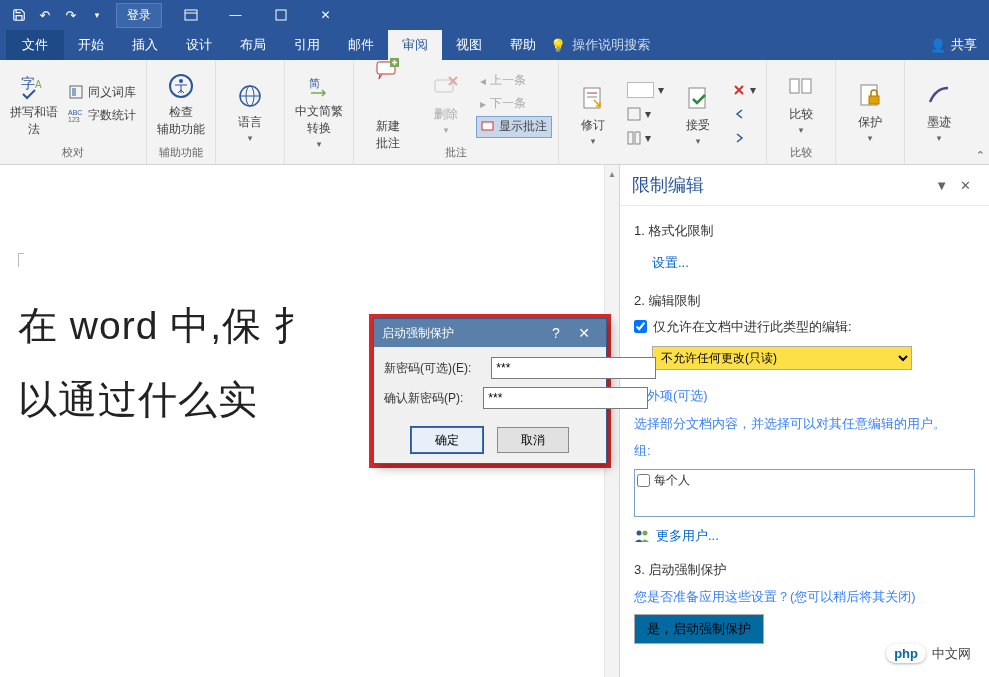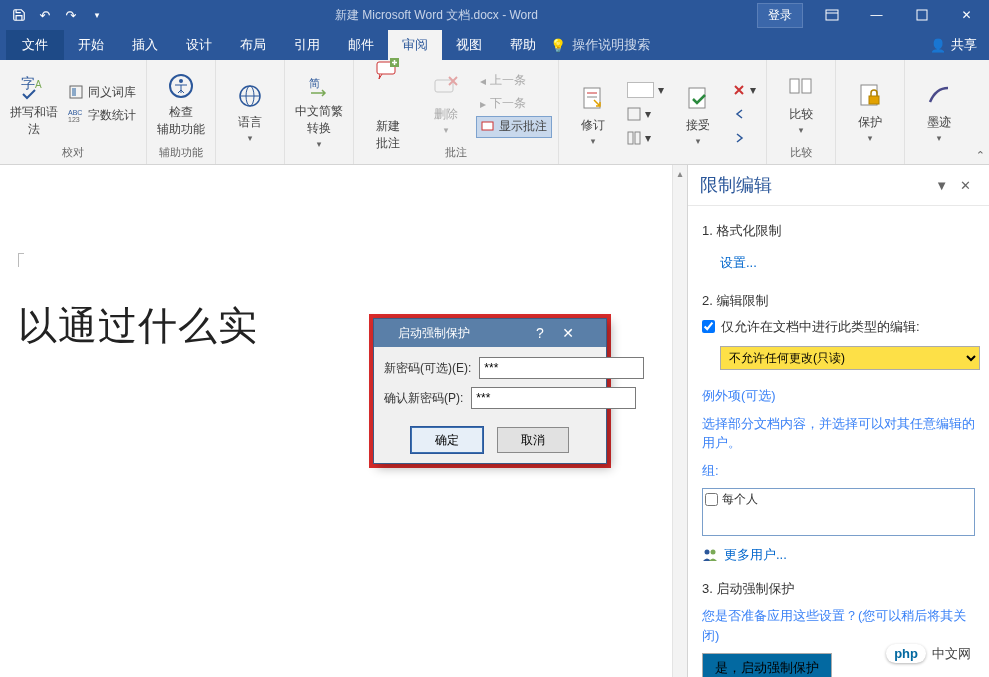--- a/index.html
+++ b/index.html
@@ -37,45 +37,45 @@
 
 svg { display: block; }
 
 
 .workspace { display: flex; height: calc(677px - 30px - 30px - 105px); }
 .doc-area { flex: 1; background: #fff; position: relative; overflow: hidden; }
 .doc-area .page-top { position: absolute; left: 18px; top: 88px; width: 6px; height: 14px; border-left: 1px solid #bbb; border-top: 1px solid #bbb; }
 .doc-area .text { position: absolute; left: 18px; top: 124px; font-size: 39px; color: #222; line-height: 1.9; letter-spacing: 1px; }
 
 
-.pane { width: 302px; border-left: 1px solid #d4d4d4; background: #fff; display: flex; flex-direction: column; font-size: 13px; color: #333; }
+.pane { width: 370px; border-left: 1px solid #d4d4d4; background: #fff; display: flex; flex-direction: column; font-size: 13px; color: #333; }
 .pane .pane-header { display: flex; align-items: center; padding: 8px 12px; border-bottom: 1px solid #e8e8e8; }
 .pane .pane-header .ttl { font-size: 18px; color: #2b579a; flex: 1; }
 .pane .pane-header .pbtn { color: #666; padding: 0 6px; cursor: pointer; font-size: 13px; }
 .pane .pane-body { padding: 10px 14px; overflow-y: auto; flex: 1; }
 .pane .section-h { color: #333; margin: 6px 0 8px 0; }
 .pane .chk { display: flex; align-items: flex-start; gap: 6px; margin: 4px 0; }
 .pane .chk input { margin-top: 2px; }
 .pane .link { color: #0066cc; cursor: pointer; margin: 6px 0 14px 18px; display: inline-block; }
 .pane select { width: 260px; height: 24px; border: 1px solid #ababab; background: #fde047; font-size: 12px; padding: 0 4px; margin: 6px 0 12px 18px; }
 .pane .subtext { color: #3b82f6; margin: 4px 0 8px 0; line-height: 1.5; }
 .pane .grouplist { border: 1px solid #7a9fcb; height: 48px; margin: 4px 0 10px 0; padding: 2px; }
 .pane .grouplist .opt { display: flex; align-items: center; gap: 4px; font-size: 12px; }
 .pane .more-users { color: #0066cc; display: flex; align-items: center; gap: 6px; cursor: pointer; margin-bottom: 16px; }
 .pane .apply-btn { border: 1px solid #ababab; background: #0369a1; padding: 5px 12px; font-size: 13px; cursor: pointer; }
 
 
 .dialog-wrap { position: absolute; left: 369px; top: 314px; z-index: 50; border: 4px solid #d92b2b; }
 .dialog { width: 234px; background: #f0f0f0; border: 1px solid #3b5c87; box-shadow: 4px 4px 10px rgba(0,0,0,.3); }
-.dialog .dlg-title { height: 28px; background: #5a7fa8; color: #fff; display: flex; align-items: center; padding: 0 24px; font-size: 12px; }
+.dialog .dlg-title { height: 28px; background: #5a7fa8; color: #fff; display: flex; align-items: center; padding: 0 8px; font-size: 12px; }
 .dialog .dlg-title .spacer { flex: 1; }
 .dialog .dlg-title .dbtn { width: 28px; text-align: center; cursor: pointer; font-size: 14px; }
 .dialog .dlg-title .dbtn.close { background: transparent; }
 .dialog .dlg-body { padding: 10px 10px 6px 10px; font-size: 12px; color: #333; }
-.dialog .dlg-row { display: flex; align-items: center; margin-bottom: 8px; gap: 8px; }
+.dialog .dlg-row { display: flex; align-items: center; margin-bottom: 8px; gap: 20px; }
 .dialog .dlg-row label { text-align: right; white-space: nowrap; }
 .dialog .dlg-row input { flex: 1; height: 22px; border: 1px solid #7a7a7a; padding: 0 4px; font-size: 12px; }
 .dialog .dlg-actions { display: flex; justify-content: center; gap: 14px; padding: 4px 0 10px 0; }
 .dialog .dlg-actions button { width: 72px; height: 26px; border: 1px solid #8a8a8a; background: #e1e1e1; font-size: 12px; cursor: pointer; }
 .dialog .dlg-actions button.primary { border: 1px solid #3b6fb0; background: #e5efface; outline: 1px solid #2b579a; }
 
 
 .watermark { position: absolute; right: 18px; bottom: 14px; display: flex; align-items: center; gap: 6px; font-size: 13px; color: #444; }
 .watermark .badge { background: #fff; border-radius: 10px; padding: 2px 8px; font-weight: bold; color: #333; box-shadow: 0 1px 3px rgba(0,0,0,.3); }
 .watermark .badge b { color: #0369a1; }
@@ -93,21 +93,20 @@
         <svg width="14" height="14" viewBox="0 0 24 24" fill="none" stroke="#fff" stroke-width="2">
           <path d="M19 21H5a2 2 0 0 1-2-2V5a2 2 0 0 1 2-2h11l5 5v11a2 2 0 0 1-2 2z"></path>
           <polyline points="17 21 17 13 7 13 7 21"></polyline>
           <polyline points="7 3 7 8 15 8"></polyline>
         </svg>
       </div>
     <div class="qat-btn">↶</div>
     <div class="qat-btn">↷</div>
     <div class="qat-btn" style="font-size:9px;">▾</div>
   </div>
-  <div class="title">新建 Microsoft Word 文档.docx - Word</div>
   <div class="winbtns">
     <div class="login">登录</div>
     <div class="wbtn">
         <svg width="14" height="12" viewBox="0 0 14 12" stroke="#fff" fill="none">
           <rect x="1" y="1" width="12" height="10"></rect>
           <line x1="1" y1="4" x2="13" y2="4"></line>
         </svg>
       </div>
     <div class="wbtn">—</div>
     <div class="wbtn">
@@ -378,20 +377,21 @@
     <div class="label"></div>
   </div>
 
   <div class="collapse-btn">⌃</div>
 </div>
 
 <div class="workspace">
   <div class="doc-area">
     <div class="page-top"></div>
     <div class="text">
+      <div>在 word 中,保 扌</div>
       <div>以通过什么实 </div>
     </div>
     <div class="vscroll">
       <div class="arrow">▴</div>
     </div>
   </div>
 
   <div class="pane">
     <div class="pane-header">
       <div class="ttl">限制编辑</div>

